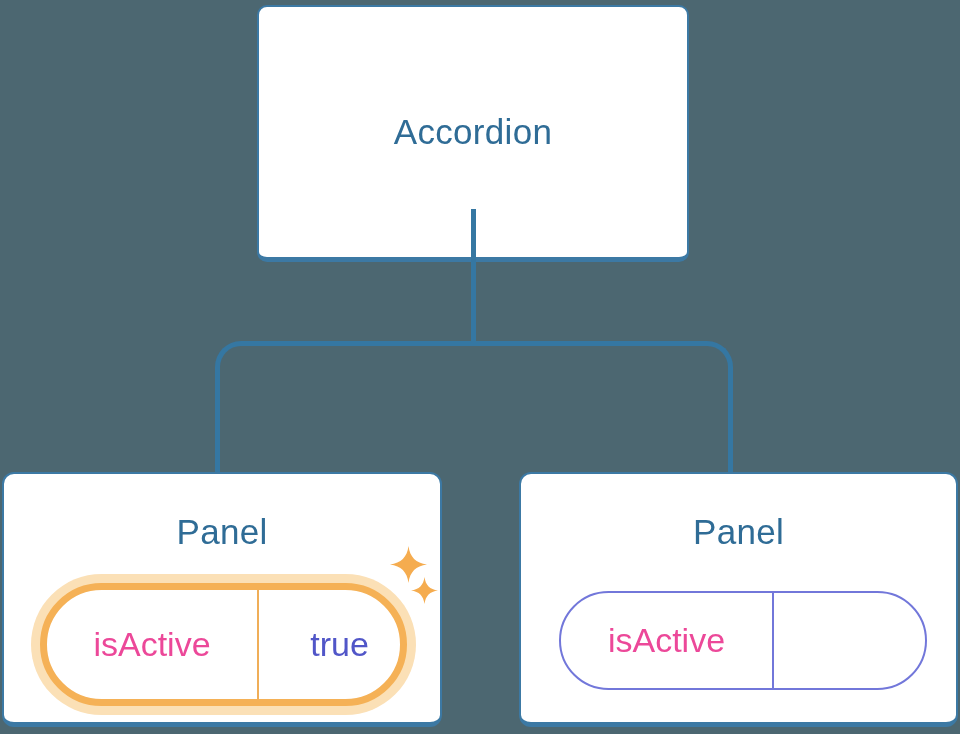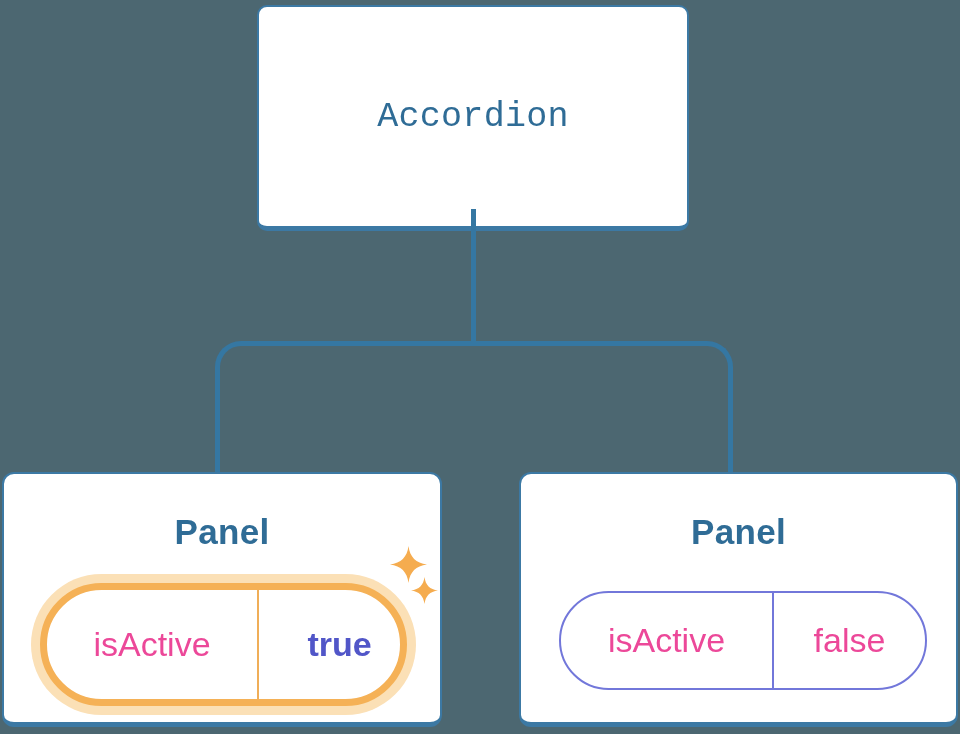--- a/index.html
+++ b/index.html
@@ -16,23 +16,23 @@
 
   
   .node {
     position: absolute;
     background: #FFFFFF;
     border: 2.5px solid #3C79A4;
     border-bottom-width: 5px;
   }
   .node-root {
     left: 257px; top: 5px;
-    width: 432px; height: 226px;
+    width: 432px; height: 257px;
     border-radius: 10px;
-    display: flex; align-items: center; justify-content: center; font-family: Liberation Mono, monospace;
+    display: flex; align-items: center; justify-content: center;
   }
   .node-label {
     color: #2F6C96;
     font-size: 35px;
     font-weight: 500;
     letter-spacing: 0.3px;
   }
 
   
   .stem {
@@ -58,21 +58,21 @@
   }
   .panel-left  { left: 2px;   width: 440px; }
   .panel-right { left: 519px; width: 439px; }
 
   .panel-title {
     position: absolute;
     left: 0; right: 0; top: 38px;
     text-align: center;
     color: #2F6C96;
     font-size: 35px;
-    font-weight: 700;
+    font-weight: 400;
     letter-spacing: 0.3px;
   }
 
   
   .pill {
     position: absolute;
     display: flex;
     align-items: stretch;
     background: #FFFFFF;
     border-radius: 999px;
@@ -89,21 +89,21 @@
   .pill-divider { width: 2px; }
 
   .pill-active {
     left: 36px; top: 109px;
     width: 367px; height: 123px;
     border: 7px solid #F5B156;
     box-shadow: 0 0 0 9px #FBE0B6;
   }
   .pill-active .pill-divider { background: #F0AE58; }
   .pill-active .pill-value {
-    font-weight: 700;
+    font-weight: 400;
     color: #5156C8;
     padding-left: 20px;
   }
 
   .pill-normal {
     left: 38px; top: 117px;
     width: 368px; height: 99px;
     border: 2.5px solid #7277DA;
   }
   .pill-normal .pill-key { width: 211px; }
@@ -142,17 +142,16 @@
       <path fill="#F5AC4F" d="M12 0 C12.9 7.2, 16.8 11.1, 24 12 C16.8 12.9, 12.9 16.8, 12 24 C11.1 16.8, 7.2 12.9, 0 12 C7.2 11.1, 11.1 7.2, 12 0 Z"></path>
     </svg>
   </div>
 
   <div class="node panel panel-right">
     <div class="panel-title">Panel</div>
 
     <div class="pill pill-normal">
       <span class="pill-cell pill-key">isActive</span>
       <span class="pill-divider"></span>
-      <span class="pill-cell pill-value">false</span>
     </div>
   </div>
 
 </div>
 
 </body></html>

